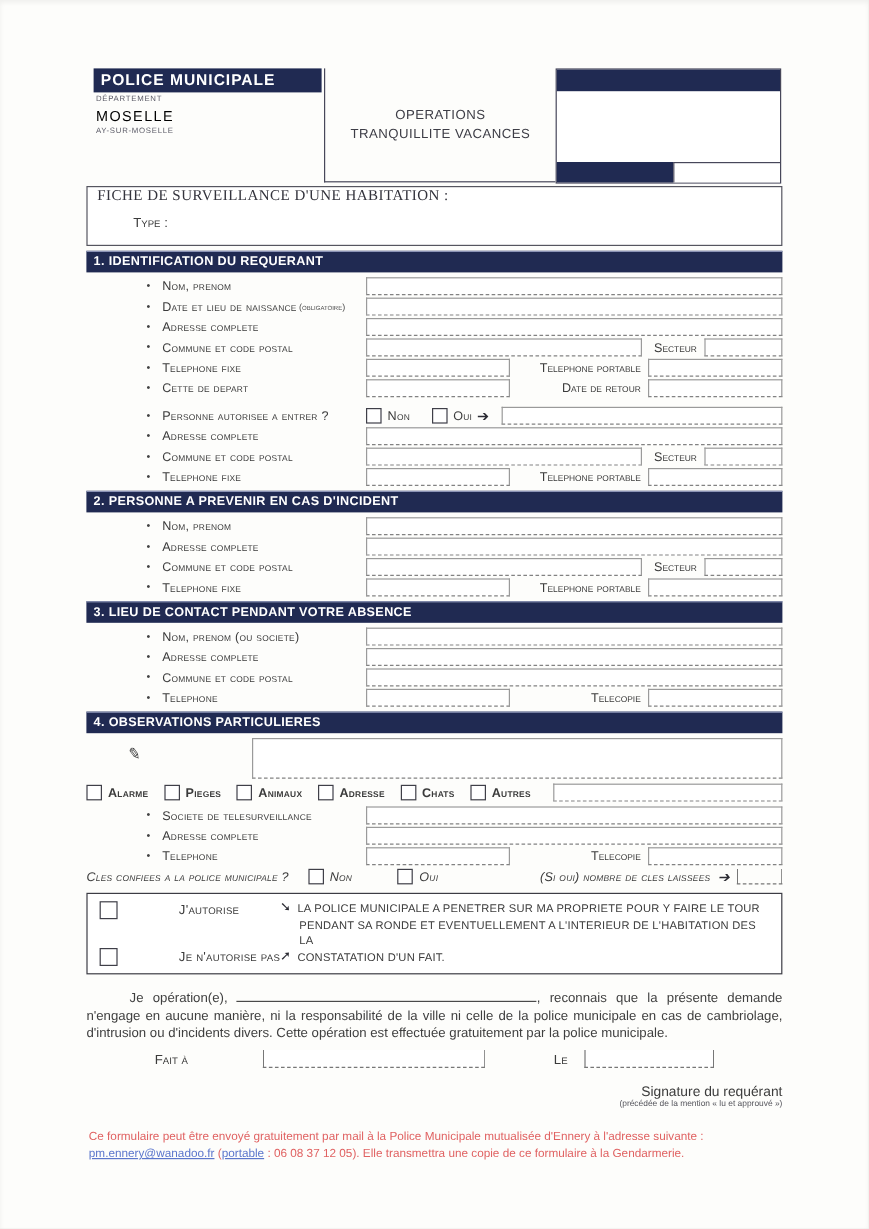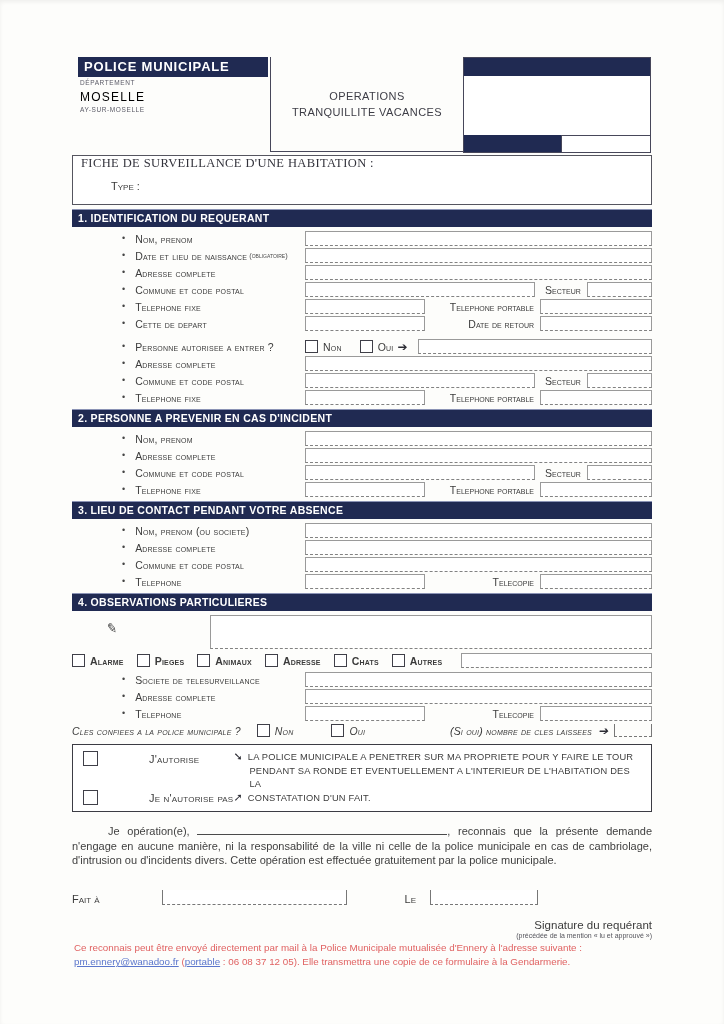--- a/index.html
+++ b/index.html
@@ -66,21 +66,21 @@
   .auth-cbl{display:flex;align-items:center;gap:43px;}
   .auth-cbl .cb{width:15px;height:15px;flex:0 0 15px;}
   .auth-cbl .lbl{margin-left:8px;font-size:11px;}
   .auth-text{flex:1;font-size:9.3px;color:#3b3b3b;line-height:13.5px;letter-spacing:.2px;}
   .auth-line{display:flex;}
   .auth-line .arr{margin-right:5px;font-size:11px;}
   .auth-cont{padding-left:16px;}
   
   .decl{font-size:11px;line-height:14.5px;text-align:justify;text-indent:36px;margin:12px 0 0;color:#3f3f3f;}
   .u-blank{display:inline-block;width:250px;border-bottom:1px solid #4a4a4a;height:10px;}
-  .fait-row{display:flex;align-items:flex-end;margin-top:20px;height:17px;}
+  .fait-row{display:flex;align-items:flex-end;margin-top:4px;height:17px;justify-content:center;}
   .fait-lbl{font-size:11px;font-variant:small-caps;}
   .blank{height:15px;border-left:1px solid #777;border-right:1px solid #777;
          border-bottom:1px dashed #777;box-sizing:border-box;background:#fff;}
   .b-fait{width:185px;margin-left:62px;}
   .b-le{width:108px;margin-left:14px;}
   .le-lbl{margin-left:58px;}
   .sig{margin-top:14px;text-align:right;}
   .sig-label{font-size:11.5px;color:#3c3c3c;}
   .sig-note{font-size:7px;color:#55555c;margin-top:1px;}
   
@@ -388,17 +388,17 @@
     </div>
 
     <div class="sig">
       <div class="sig-label">Signature du requérant</div>
       <div class="sig-note">(précédée de la mention « lu et approuvé »)</div>
     </div>
 
   </div>
 
   <div class="footer">
-    <span>Ce reconnais peut être envoyé directement par mail à la Police Municipale mutualisée d'Ennery à l'adresse suivante :</span><br>
+    <span>Ce formulaire peut être envoyé gratuitement par mail à la Police Municipale mutualisée d'Ennery à l'adresse suivante :</span><br>
     <span class="flink">pm.ennery@wanadoo.fr</span><span> (</span><span class="flink">portable</span><span> : 06 08 37 12 05). Elle transmettra une copie de ce formulaire à la Gendarmerie.</span>
   </div>
 
 </div>
 
 </body></html>

